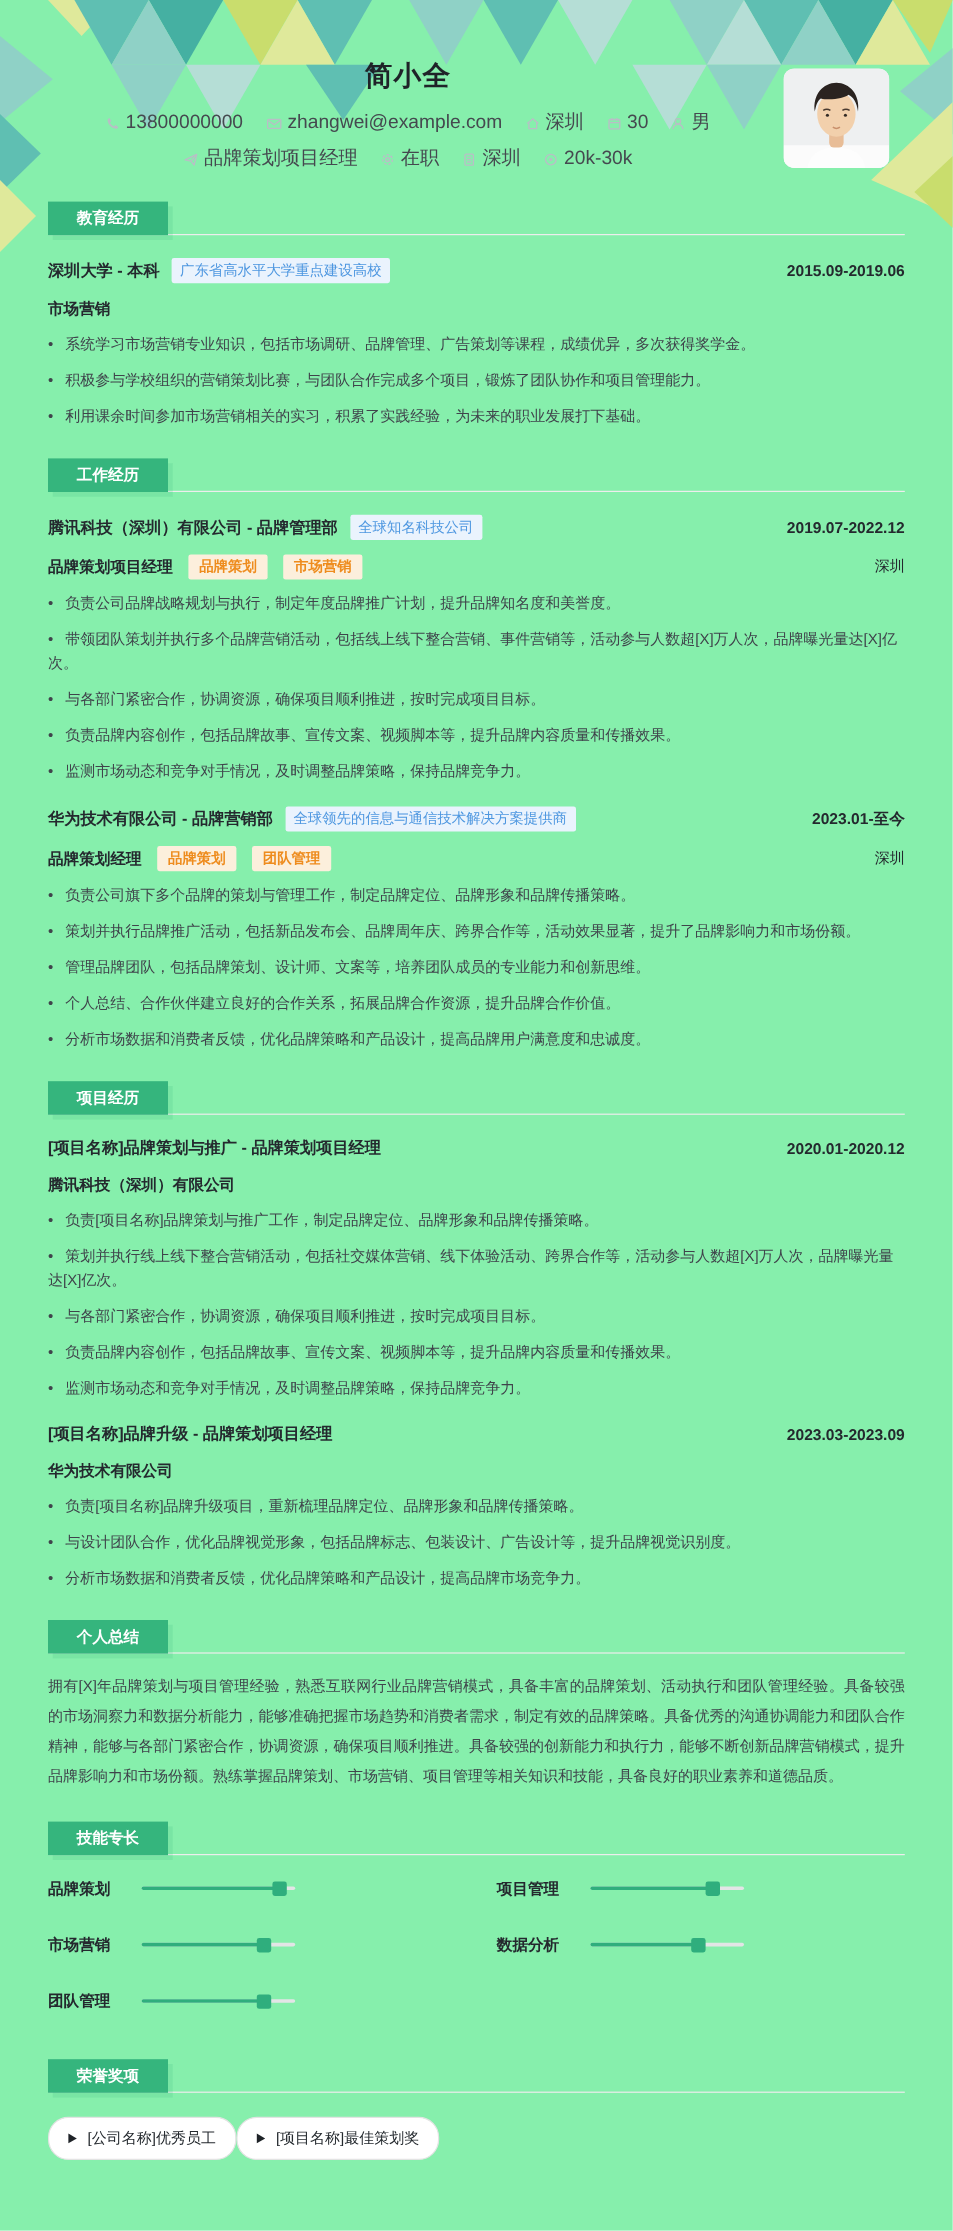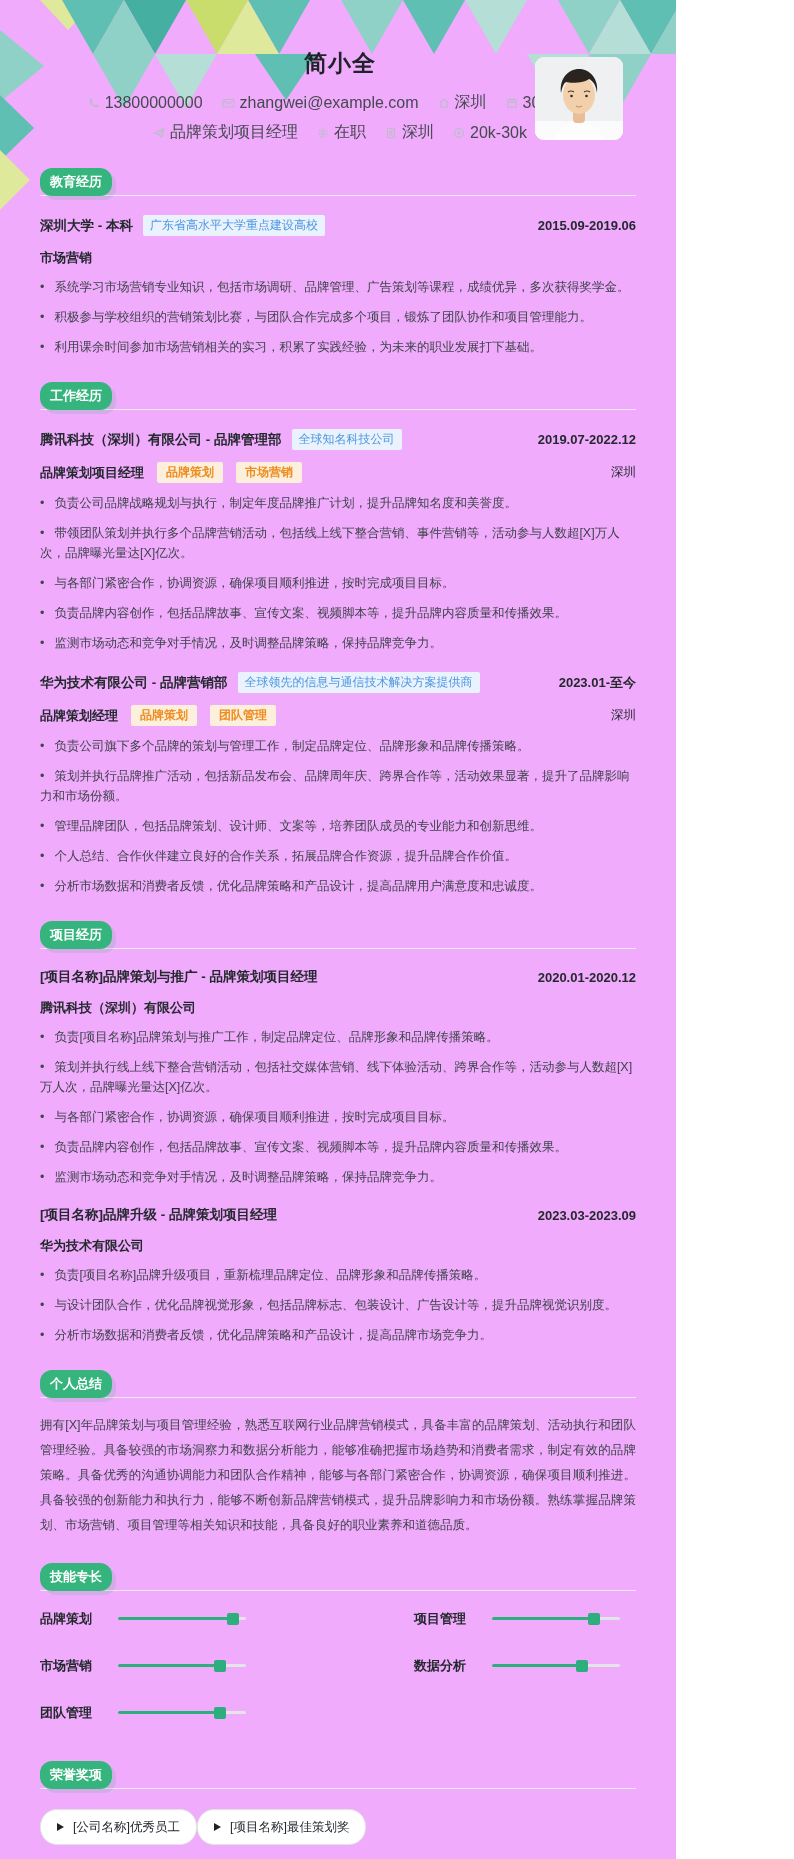--- a/index.html
+++ b/index.html
@@ -1,31 +1,31 @@
 <!DOCTYPE html>
 <html><head>
 <meta charset="utf-8">
 <style>
   html,body{margin:0;padding:0;background:#fff;}
-  .page{width:676px;min-height:1859px;position:relative;background:#f0abfc;overflow:hidden;
+  .page{width:794px;min-height:1859px;position:relative;background:#86efac;overflow:hidden;
         font-family:"Liberation Sans","DejaVu Sans",sans-serif;color:#24292e;}
   .tri-banner{position:absolute;top:0;left:0;width:794px;height:210px;z-index:0;}
   .head-wrap{position:relative;z-index:1;padding-top:48px;width:600px;margin-left:40px;text-align:center;}
   .name{font-size:23px;font-weight:700;color:#1f2328;letter-spacing:1px;}
   .crow{display:flex;justify-content:center;align-items:center;gap:19px;margin-top:13px;
         font-size:16px;color:#45494f;}
   .crow + .crow{margin-top:9px;}
   .ci{display:inline-flex;align-items:center;gap:5px;white-space:nowrap;}
   .ci svg{display:block;}
   .avatar{position:absolute;top:57px;right:53px;width:88px;height:83px;border-radius:9px;
           overflow:hidden;background:#eceef0;z-index:1;}
   .content{position:relative;z-index:1;padding:0 40px;}
   .sec-bar{margin-top:24px;border-bottom:1px solid #ededed;}
   .badge{display:inline-block;background:#35b57d;color:#fff;font-size:13px;font-weight:700;
-         padding:5px 10px 5px;border-radius:12px;box-shadow:4px 4px 0 rgba(53,181,125,.16);
+         padding:5px 24px 5px;border-radius:0;box-shadow:4px 4px 0 rgba(53,181,125,.16);
          position:relative;top:1px;}
   .entry-head{display:flex;align-items:center;margin-top:19px;}
   .entry-title{font-size:13.5px;font-weight:700;color:#24292e;text-align:right;}
   .tag-blue{margin-left:10px;font-size:12px;color:#4e97e0;background:#eaf3fd;
             padding:2px 7px;border-radius:2px;font-weight:400;}
   .entry-date{margin-left:auto;font-size:13px;font-weight:700;color:#24292e;}
   .role-line{display:flex;align-items:center;margin-top:12px;}
   .role{font-size:13px;font-weight:700;color:#24292e;}
   .tag-orange{margin-left:13px;font-size:12px;color:#ee8c1e;background:#fcefdc;
               padding:2px 9px;border-radius:2px;font-weight:600;}

